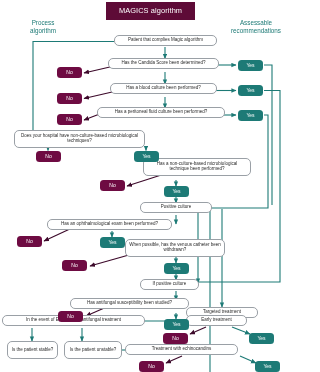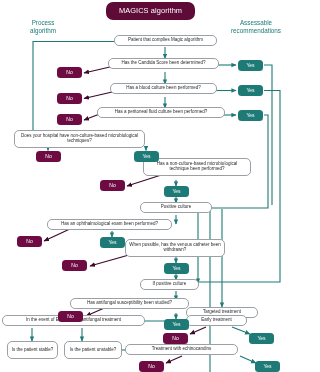--- a/index.html
+++ b/index.html
@@ -31,21 +31,21 @@
     display: flex;
     align-items: center;
     justify-content: center;
     text-align: center;
     line-height: 1.08;
   }
   
   .title-banner {
     background: #5E0B37;
     color: #ffffff;
-    border-radius: 7px;
+    border-radius: 0;
     font-size: 7.4px;
     letter-spacing: 0.1px;
   }
   
   .qbox {
     background: #ffffff;
     border: 0.8px solid #9aa0a6;
     border-radius: 5px;
     color: #2a2a2a;
     font-size: 4.5px;

